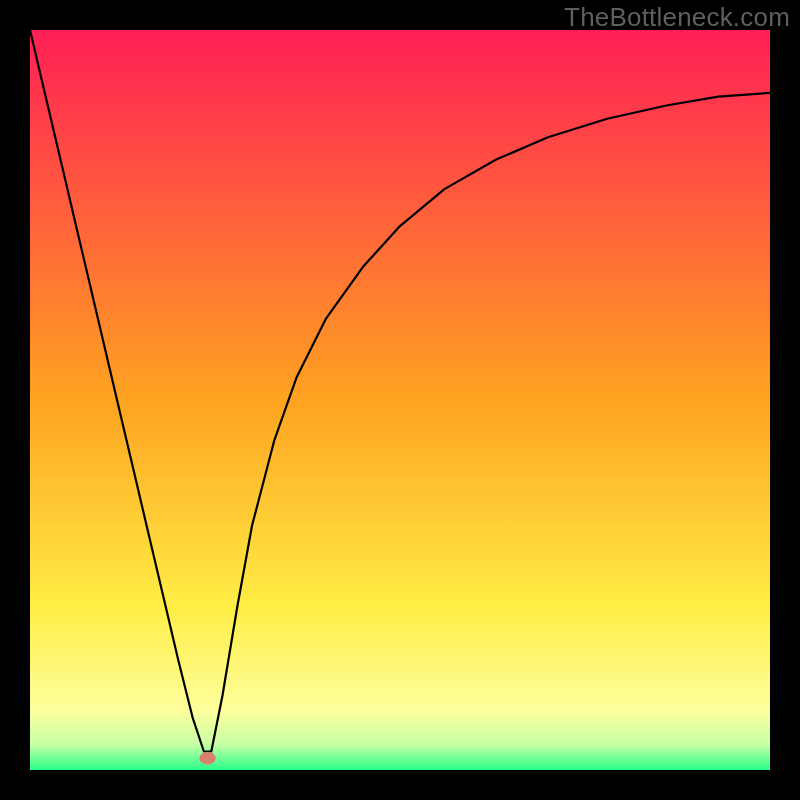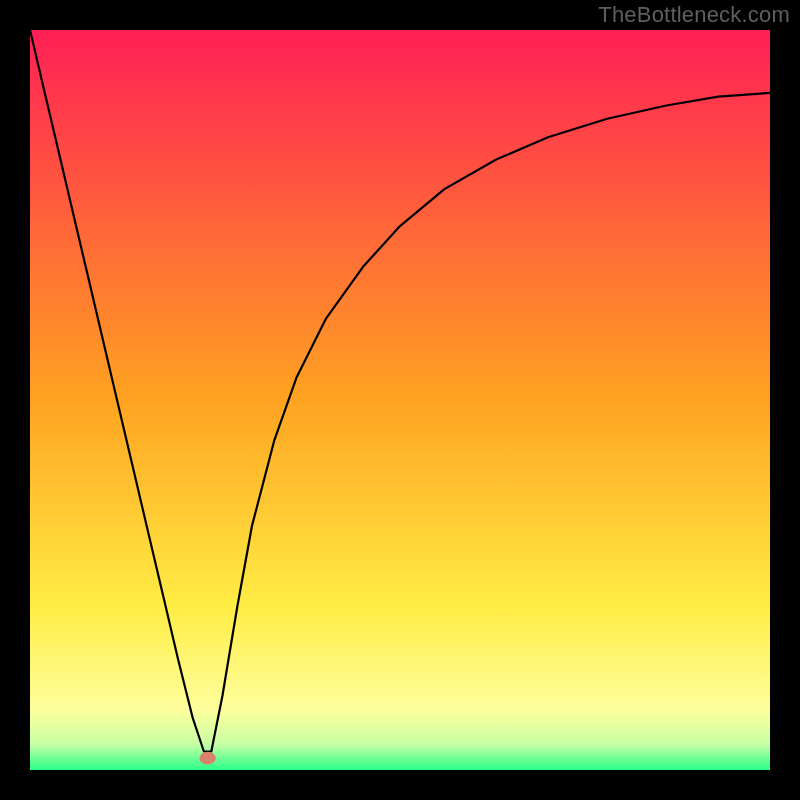--- a/index.html
+++ b/index.html
@@ -22,21 +22,21 @@
     left: 30px;
     top: 30px;
     width: 740px;
     height: 740px;
   }
   .watermark {
     position: absolute;
     top: 2px;
     right: 10px;
     color: #5f5f5f;
-    font-size: 22px;
+    font-size: 26px;
     font-weight: 500;
     letter-spacing: 0.2px;
     user-select: none;
   }
   svg {
     display: block;
   }
 </style>
 </head>
 <body>

